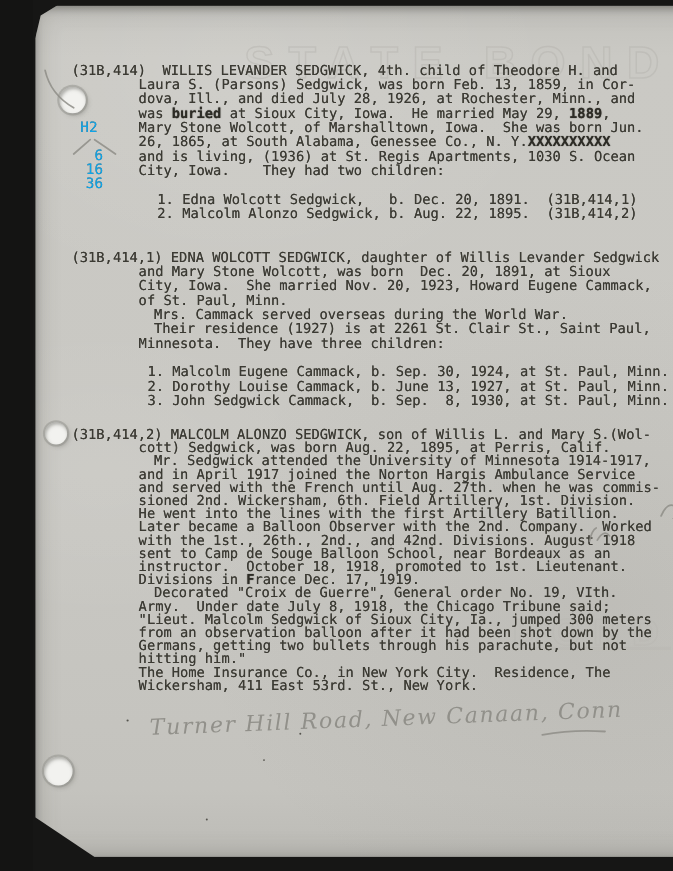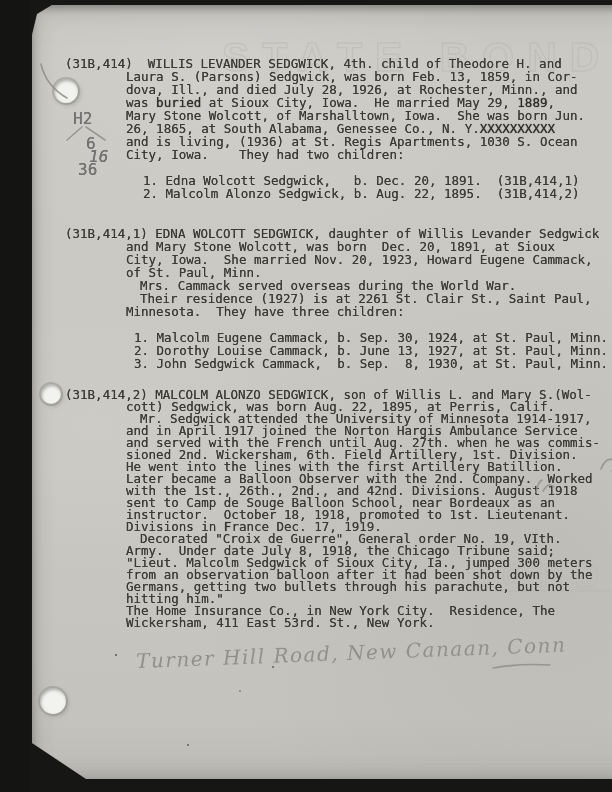--- a/index.html
+++ b/index.html
@@ -30,27 +30,27 @@
   
   #typed{position:absolute;left:35px;top:0;width:560px;color:#3b3a33;}
   .block{position:absolute;left:0;font-size:12.5px;
          text-shadow:0 0 0.6px rgba(59,58,51,0.85);}
   .line{white-space:pre;}
   .ind-h{margin-left:0;}
   .ind-b{margin-left:61px;}
   .ind-p{margin-left:75px;}
   .ind-k1{margin-left:78px;}
   .ind-k2{margin-left:69px;}
-  .overtype{font-weight:normal;color:#2d2c26;text-shadow:0 0 1px rgba(45,44,38,0.9);}
+  .overtype{font-weight:bold;color:#2d2c26;text-shadow:0 0 1px rgba(45,44,38,0.9);}
   
-  .margin-mark{position:absolute;font-size:16px;color:#737373;
+  .margin-mark{position:absolute;font-size:13px;color:#0ea5e9;
                text-shadow:0 0 0.6px rgba(69,68,62,0.8);}
   #mark-code{left:43px;top:109px;}
   #mark-n1{left:56px;top:134px;}
-  #mark-n2{left:59px;top:147px;font-style:italic;}
+  #mark-n2{left:48px;top:147px;}
   #mark-n3{left:48px;top:160px;}
   
   #note{position:absolute;left:106px;top:641px;width:420px;
         font-family:"DejaVu Serif",serif;font-style:italic;font-size:20px;
         color:#8f8e88;letter-spacing:1.5px;transform:rotate(-2.2deg);opacity:.95;
         white-space:nowrap;}
   
   #pencil{position:absolute;left:0;top:0;pointer-events:none;}
 </style>
 </head>

